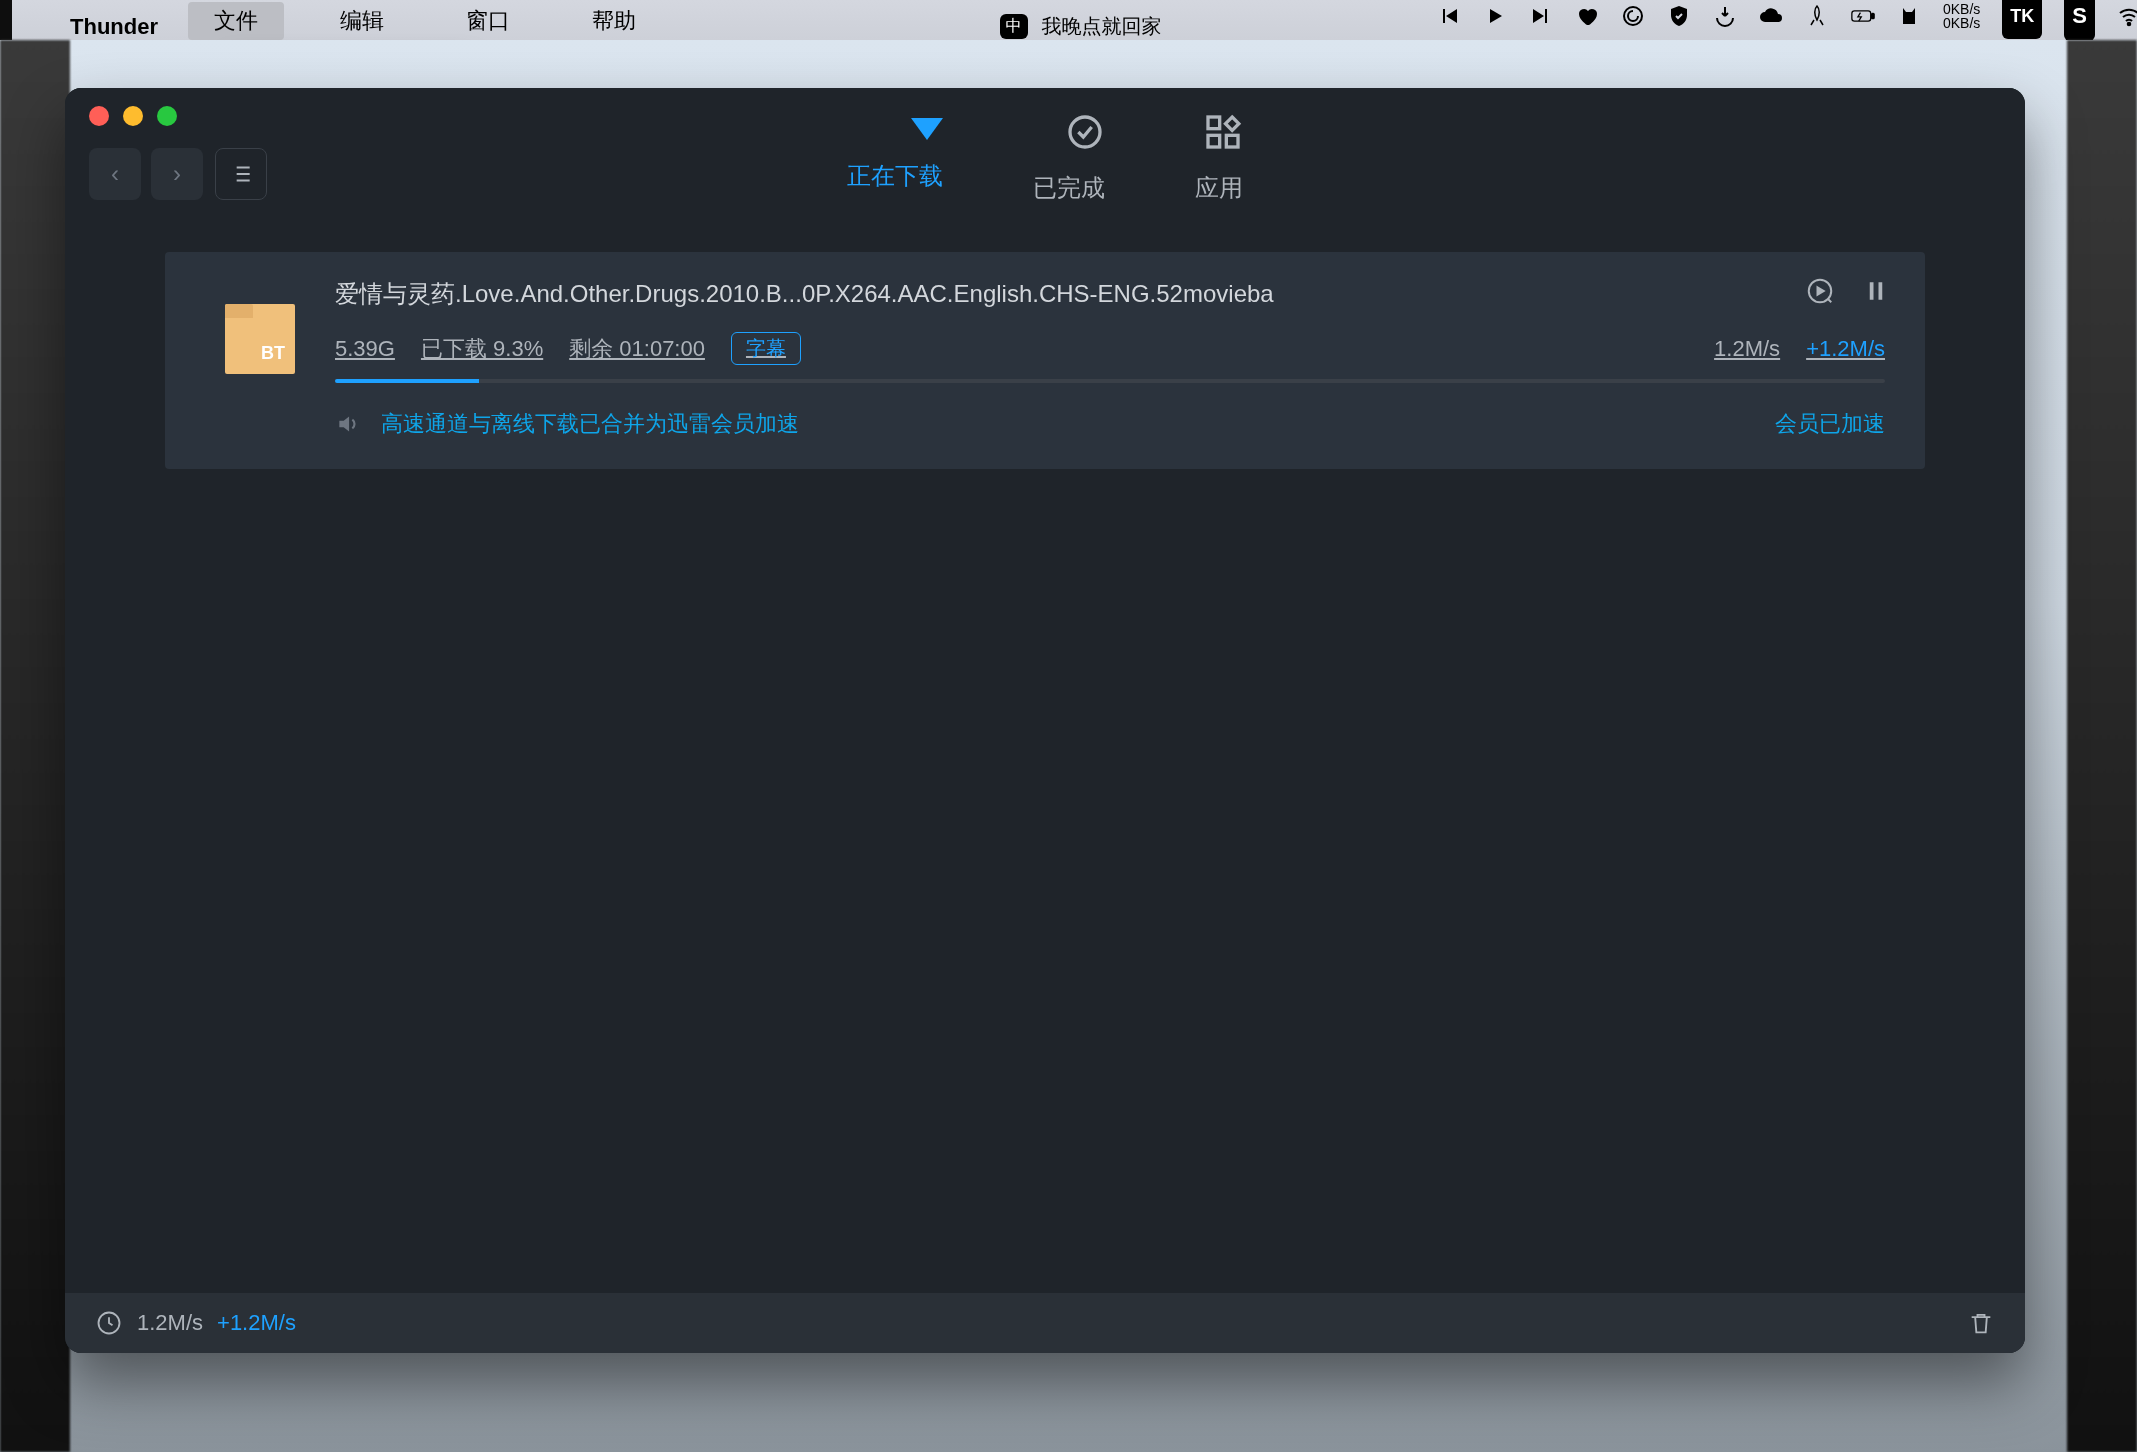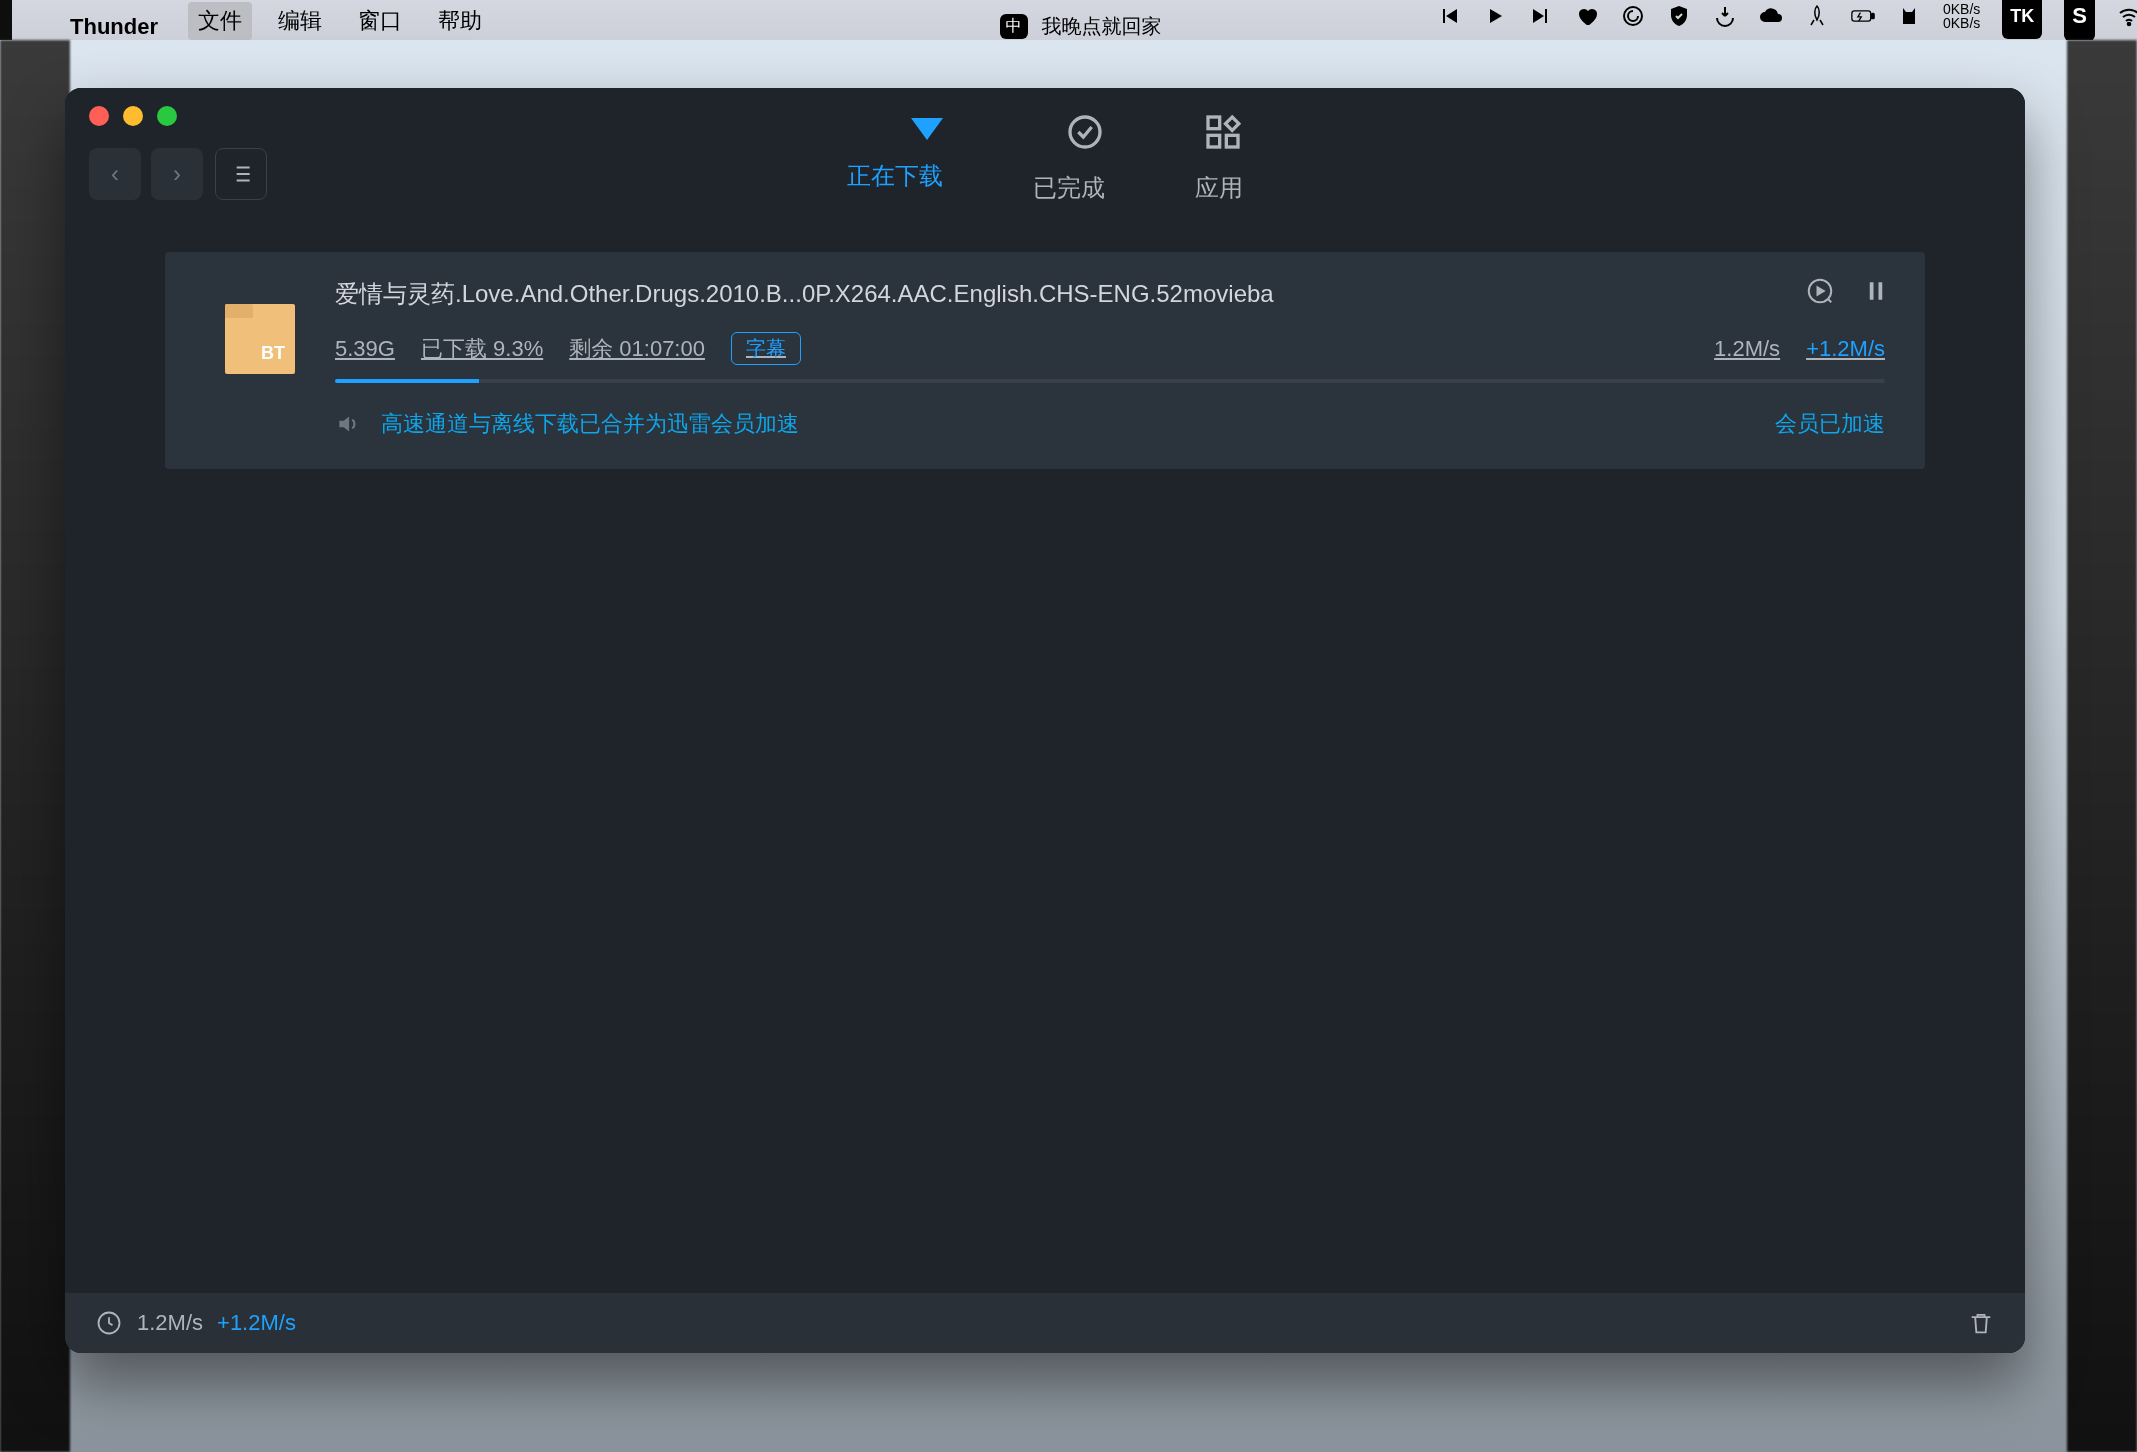--- a/index.html
+++ b/index.html
@@ -15,21 +15,21 @@
   .menubar {
     position: absolute; left:12px; top:0; width:100%; height:40px;
     background: linear-gradient(#d4d7df,#cdd0d8);
     display:flex; align-items:flex-end;
     font-size:22px; color:#000;
     padding-left:28px;
     user-select:none;
   }
   .menubar .apple { font-size:24px; margin-right:30px; }
   .menubar .appname { font-weight:700; margin-right:30px; }
-  .menubar .mitem  { margin-right:16px; padding:4px 10px; border-radius:4px;}
+  .menubar .mitem  { margin-right:30px; padding:4px 26px; border-radius:4px;}
   .menubar .mitem.active { background:#bcbec4; }
 
   .menubar .center {
     position:absolute; left:50%; transform:translateX(-50%);
     display:flex; align-items:center; gap:14px;
   }
   .menubar .center .ime { background:#000;color:#fff;font-size:16px;border-radius:6px;padding:2px 6px;}
   .menubar .center .song{ font-size:20px;}
 
   .menubar .right {

